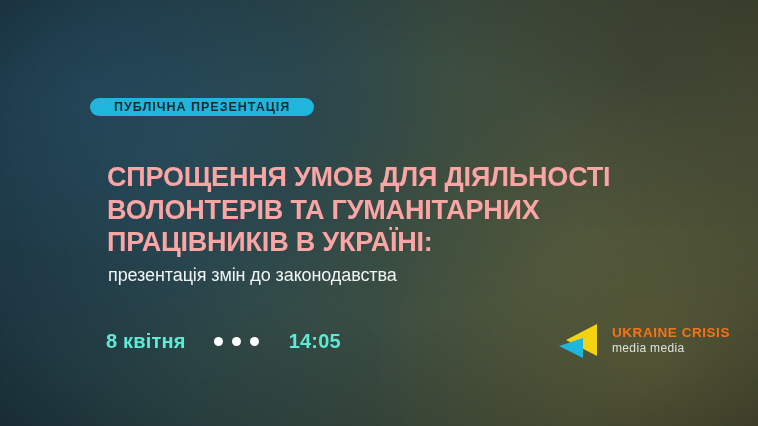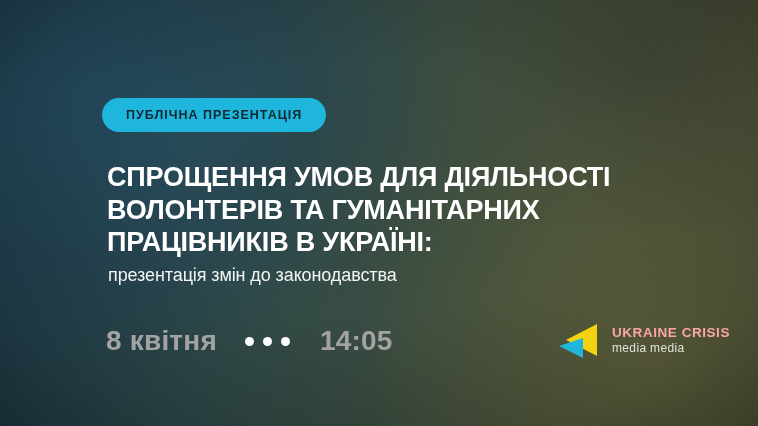--- a/index.html
+++ b/index.html
@@ -87,42 +87,42 @@
   }
 
   
   .content {
     position: absolute;
     inset: 0;
   }
 
   .badge {
     position: absolute;
-    left: 102px;
+    left: 90px;
     top: 98px;
-    height: 34px;
+    height: 18px;
     padding: 0 24px;
     display: flex;
     align-items: center;
     justify-content: center;
     border-radius: 999px;
     background: #1fb6de;
     color: #10282f;
     font-size: 12.5px;
     font-weight: bold;
     letter-spacing: 1.0px;
     white-space: nowrap;
   }
 
   .headline {
     position: absolute;
     left: 107px;
     top: 161px;
     width: 600px;
-    color: #ffffff;
+    color: #fca5a5;
     font-size: 27px;
     font-weight: bold;
     line-height: 32.5px;
     letter-spacing: -0.2px;
   }
   .headline .hl-line { display: block; white-space: nowrap; }
 
   .subtitle {
     position: absolute;
     left: 108px;
@@ -137,22 +137,22 @@
 
   .meta-row {
     position: absolute;
     left: 106px;
     top: 326px;
     display: flex;
     align-items: center;
     height: 30px;
   }
   .meta-date, .meta-time {
-    color: #a3a3a3;
-    font-size: 28px;
+    color: #5eead4;
+    font-size: 20px;
     font-weight: bold;
     letter-spacing: 0.2px;
     white-space: nowrap;
   }
   .meta-dots {
     display: flex;
     align-items: center;
     gap: 9px;
     margin: 0 30px 0 28px;
   }
@@ -177,21 +177,21 @@
     height: 44px;
     flex: none;
   }
   .logo-text {
     display: flex;
     flex-direction: column;
     justify-content: center;
     line-height: 1;
   }
   .logo-title {
-    color: #fca5a5;
+    color: #f97316;
     font-size: 13.5px;
     font-weight: bold;
     letter-spacing: 0.55px;
     white-space: nowrap;
   }
   .logo-sub {
     color: #dfe2dc;
     font-size: 12px;
     font-weight: 400;
     letter-spacing: 0.35px;

